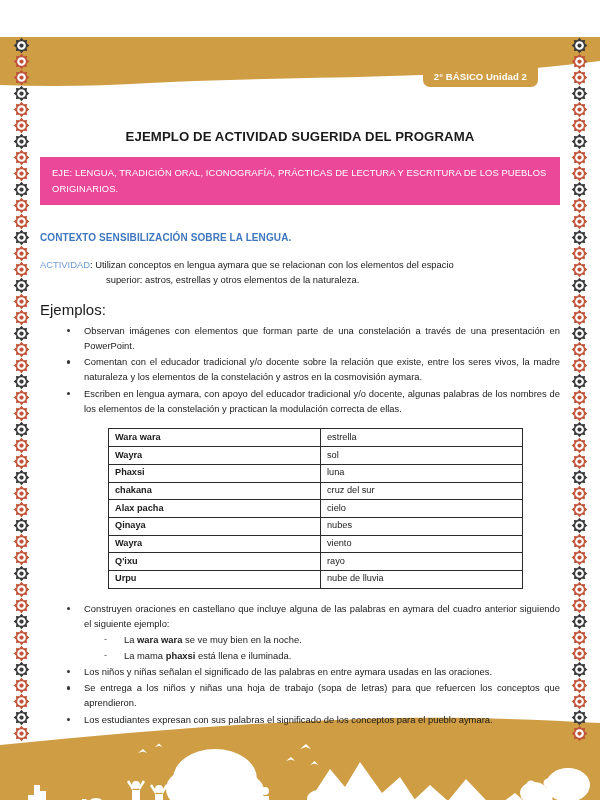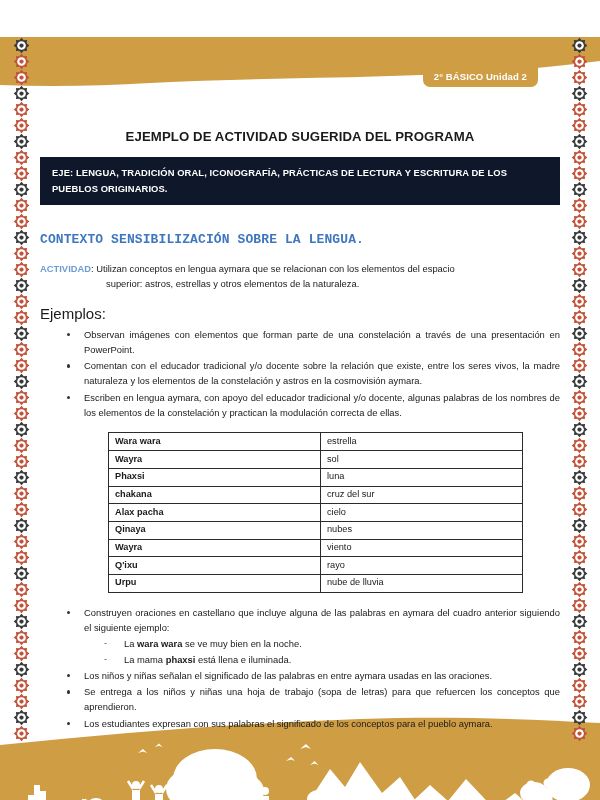--- a/index.html
+++ b/index.html
@@ -63,47 +63,46 @@
   }
   .doc-title {
     text-align: center;
     font-size: 13.2px;
     font-weight: bold;
     color: #1a1a1a;
     letter-spacing: .1px;
     margin-bottom: 13px;
   }
   .eje-banner {
-    background: #0f172a;
+    background: #ec4899;
     color: #ffffff;
     font-size: 9.4px;
-    font-weight: bold;
+    font-weight: normal;
     line-height: 1.65;
     padding: 8px 12px 9px 12px;
     letter-spacing: .1px;
   }
   .context-heading {
     color: #3F77BE;
-    font-size: 13px;
+    font-size: 10px;
     font-weight: bold;
     margin-top: 27px;
     margin-bottom: 14px;
     letter-spacing: .1px;
-    font-family: Liberation Mono, monospace;
   }
   .activity-line {
     font-size: 9.4px;
     line-height: 1.62;
     color: #1a1a1a;
     text-align: justify;
     margin-bottom: 13px;
   }
   .activity-label {
     color: #6E9BD2;
-    font-weight: bold;
+    font-weight: normal;
   }
   .activity-line .indent2 {
     display: block;
     padding-left: 66px;
   }
   .examples-label {
     font-size: 15px;
     color: #1a1a1a;
     margin-bottom: 5px;
   }

